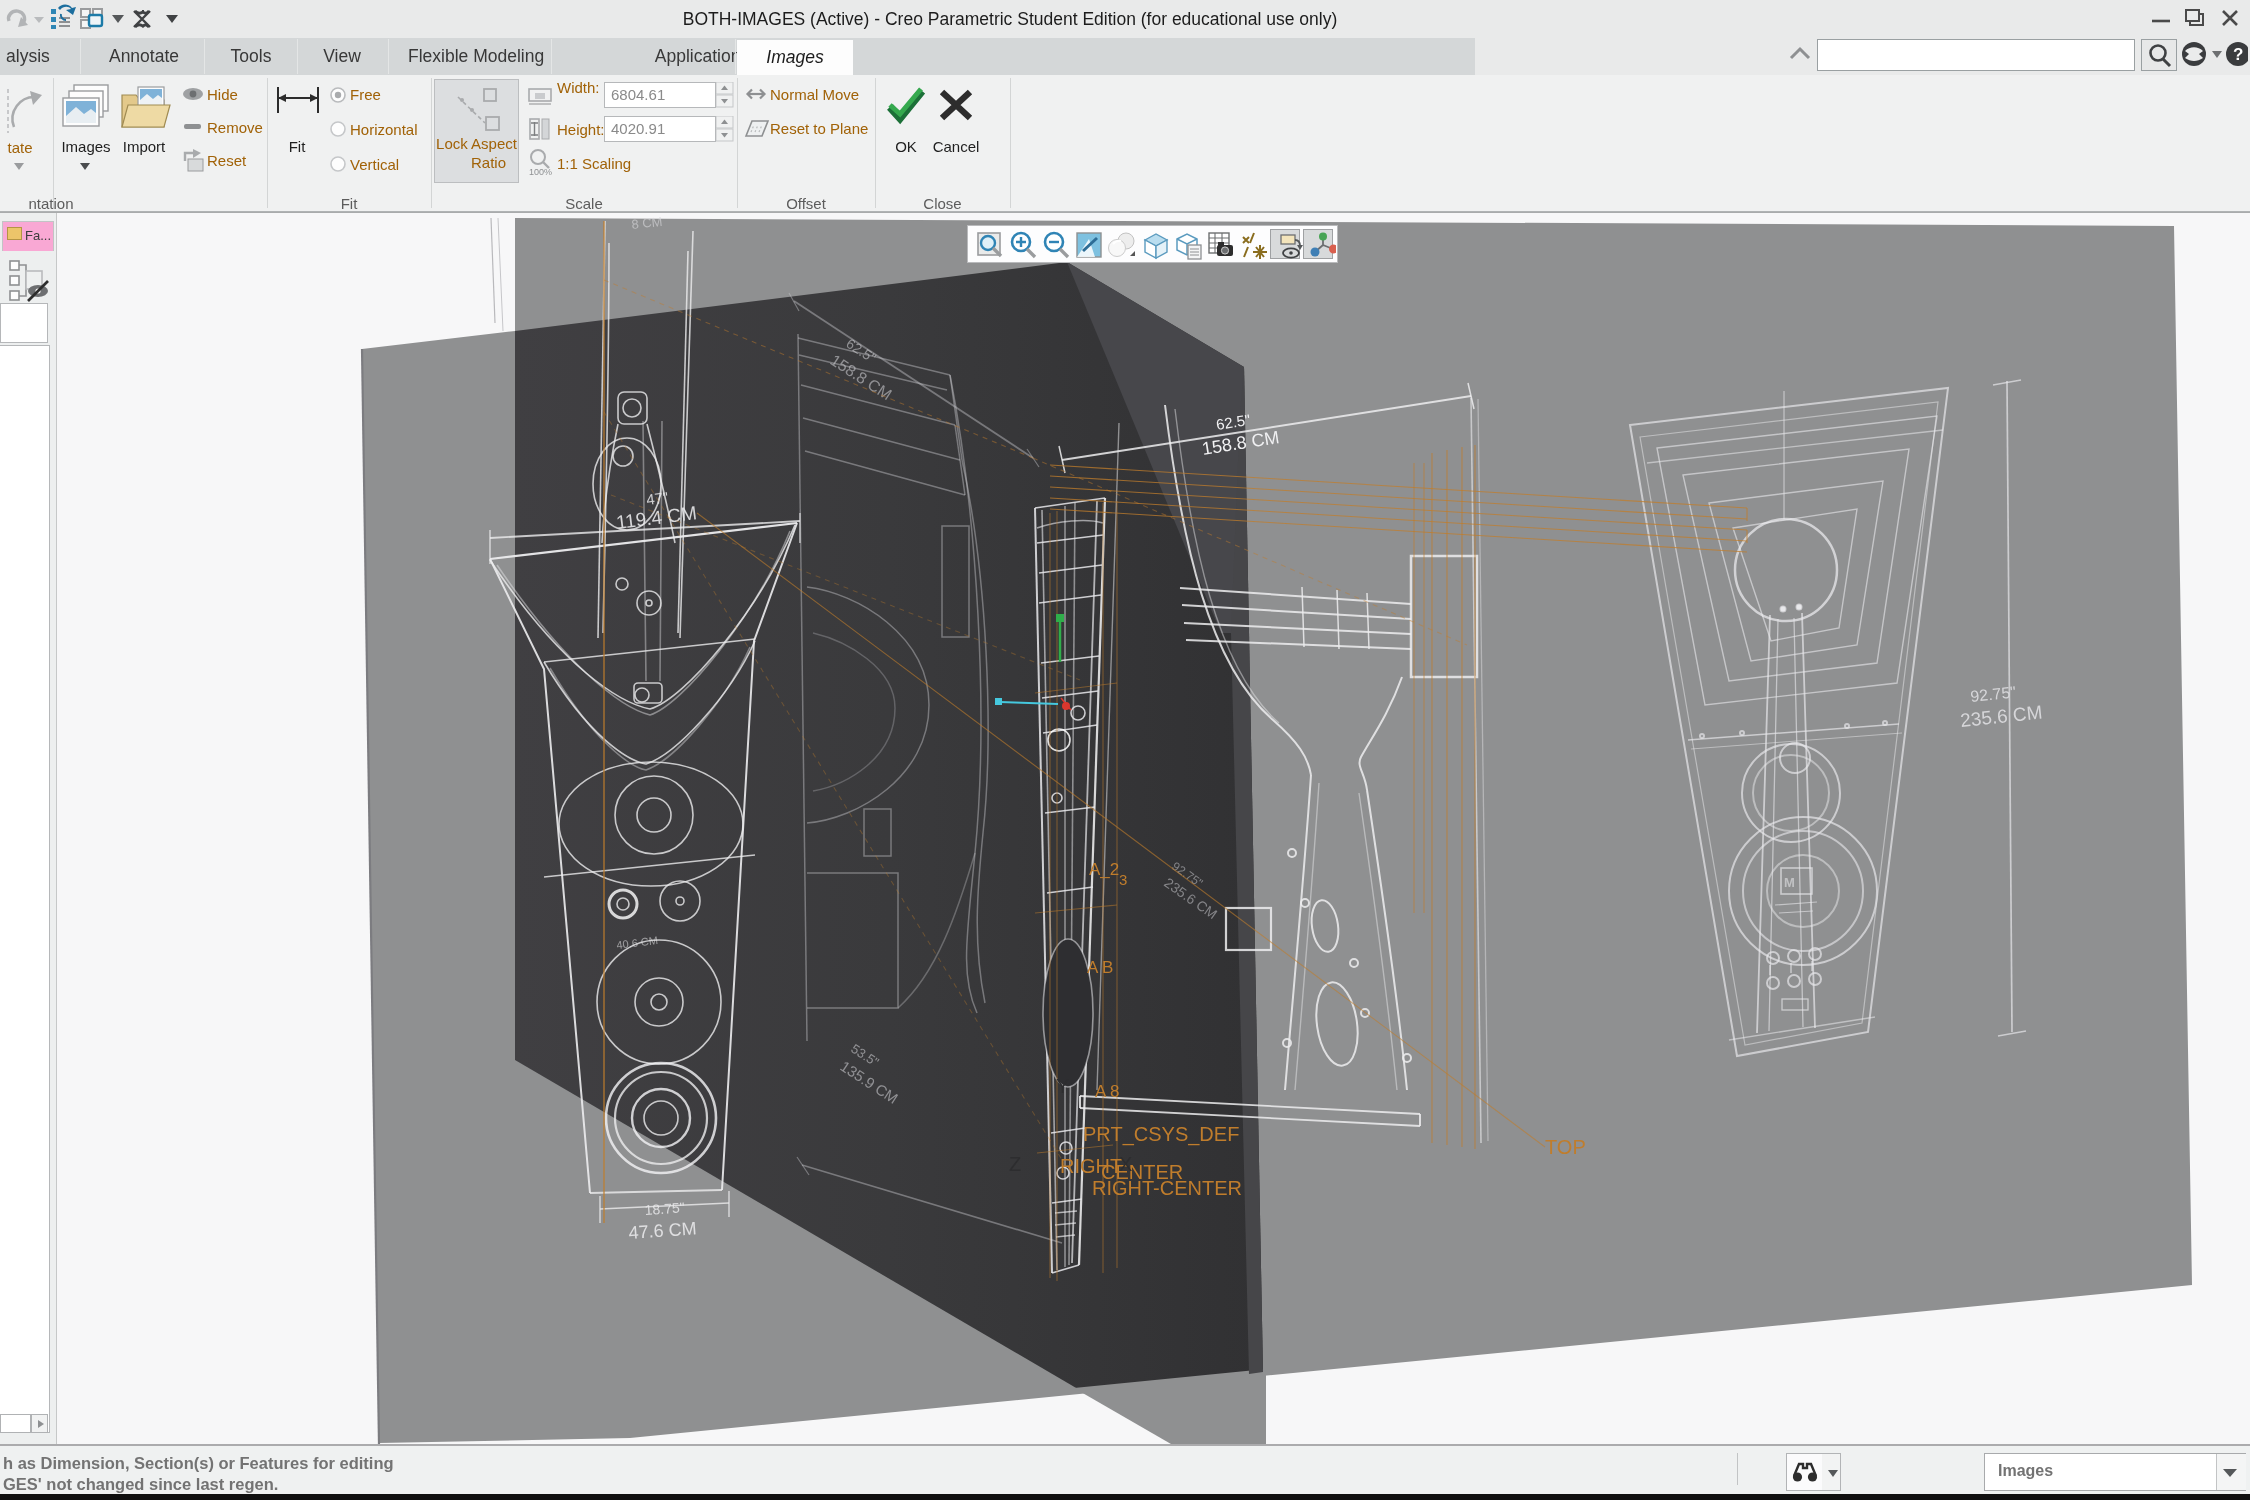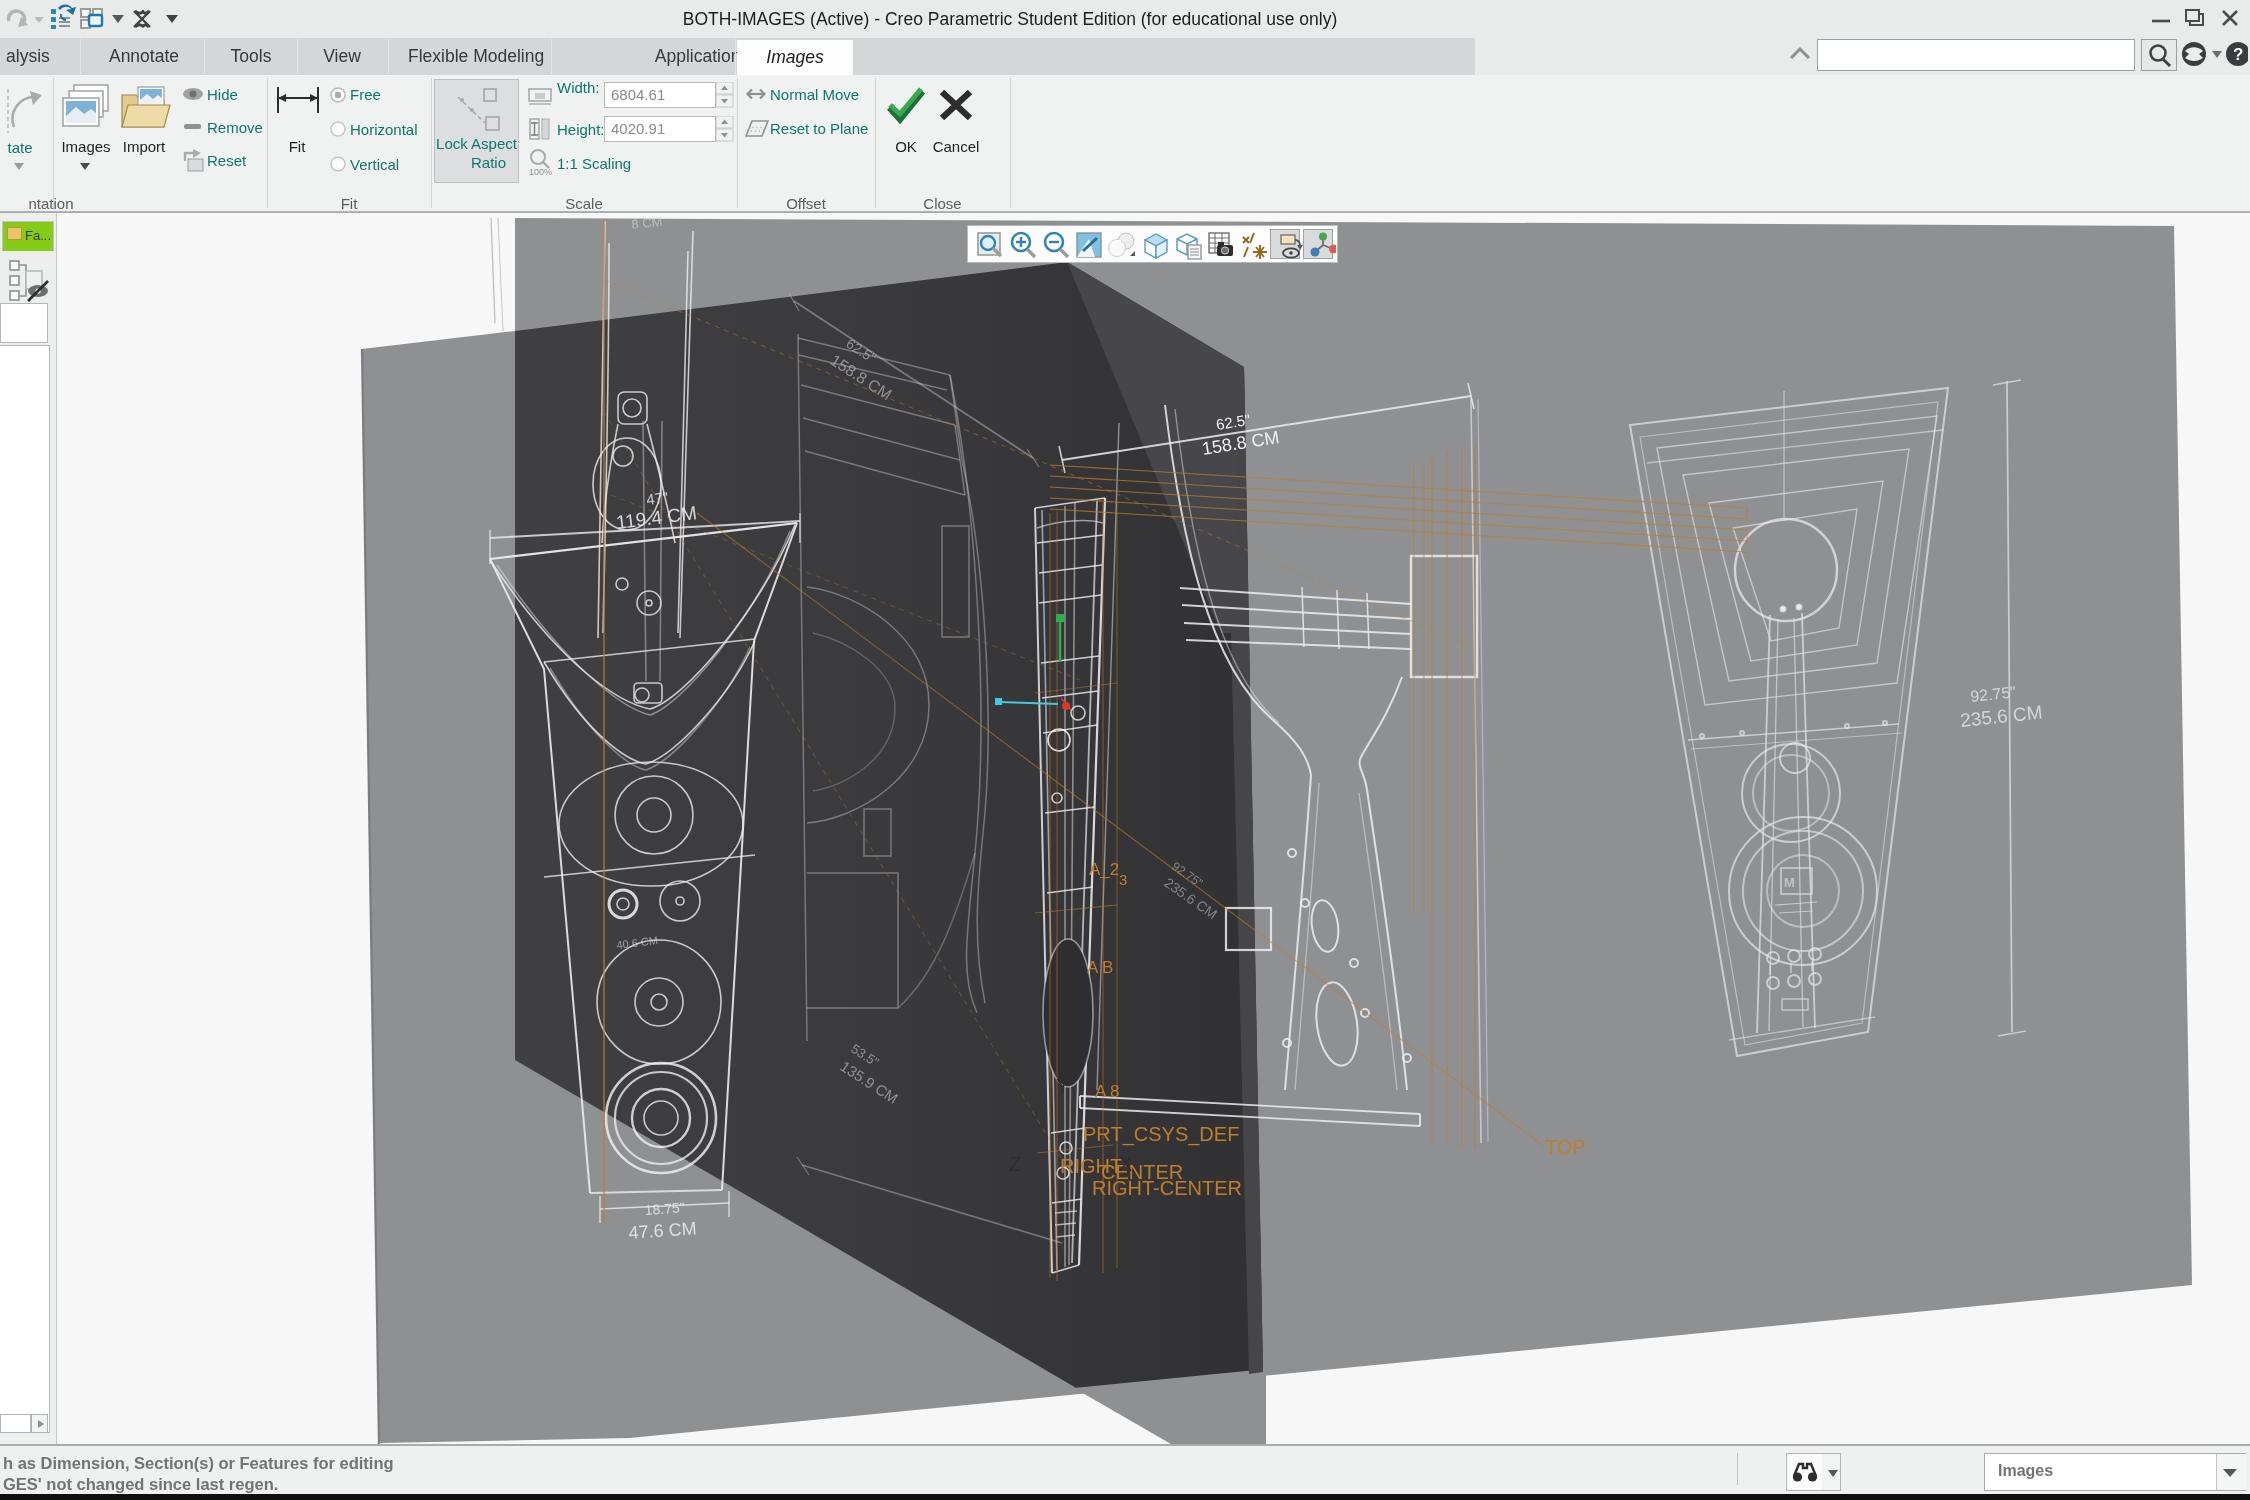--- a/index.html
+++ b/index.html
@@ -13,21 +13,21 @@
   #tabstrip{left:0;top:0;width:1475px;height:37px;background:#d4d7d8;}
   .tab{position:absolute;top:0;height:37px;line-height:37px;font-size:17.5px;color:#383838;text-align:center;white-space:nowrap;}
   .tabsep{position:absolute;top:1px;height:35px;width:1px;background:#e4e6e6;}
   #activetab{position:absolute;left:737px;top:2px;width:116px;height:35px;background:#fdfdfd;
      text-align:center;line-height:35px;font-size:17.5px;font-style:italic;color:#1c1c1c;}
   
   #ribbon{left:0;top:75px;width:2250px;height:138px;background:#f0f1f1;border-bottom:2px solid #b0b3b4;box-sizing:border-box;}
   .gsep{position:absolute;top:3px;height:130px;width:1px;background:#d3d5d5;}
   .glabel{position:absolute;top:120px;height:16px;font-size:15px;color:#5c5c5c;}
   .btnlabel{position:absolute;font-size:15px;color:#1f1f1f;}
-  .graylabel{position:absolute;font-size:15px;color:#0f766e;}
+  .graylabel{position:absolute;font-size:15px;color:#a16207;}
   .input{position:absolute;background:#fff;border:1px solid #b6b8ba;font-size:15px;color:#8a8a8a;
      padding-left:6px;box-sizing:border-box;line-height:24px;}
   
   #search{left:1817px;top:39px;width:318px;height:32px;background:#fff;border:1px solid #9aa0a2;box-sizing:border-box;}
   
   #sidebar{left:0;top:213px;width:57px;height:1231px;background:#edefef;border-right:1px solid #c6c8c8;box-sizing:border-box;}
   
   #viewport{left:57px;top:213px;width:2193px;height:1231px;background:#f7f7f8;}
   #vptopline{left:0px;top:212px;width:2250px;height:1px;background:#a9abac;}
   
@@ -261,21 +261,21 @@
 <svg class="abs" style="left:2181px;top:41px;" width="67" height="28">
   <circle cx="13" cy="13" r="12" fill="#3a3c3e"></circle>
   <path d="M4,10 C9,5 17,5 22,10 L18,13 L22,17 C16,21 10,21 4,17 L8,13 Z" fill="#ffffff" opacity="0.9"></path>
   <path d="M31,10 L41,10 L36,17 Z" fill="#6d6f71"></path>
   <circle cx="57" cy="13" r="12" fill="#3a3c3e"></circle>
   <text x="52" y="19" font-size="17" font-weight="bold" fill="#ffffff" font-family="Liberation Sans">?</text>
 </svg>
 
 <div class="abs" id="vptopline"></div>
 <div class="abs" id="sidebar">
-  <div style="position:absolute;left:2px;top:8px;width:52px;height:30px;background:#84cc16;border:1px solid #c2c4c5;border-bottom:none;box-sizing:border-box;font-size:13px;color:#3c3c3c;line-height:28px;">
+  <div style="position:absolute;left:2px;top:8px;width:52px;height:30px;background:#f9a8d4;border:1px solid #c2c4c5;border-bottom:none;box-sizing:border-box;font-size:13px;color:#3c3c3c;line-height:28px;">
     <span style="display:inline-block;width:13px;height:11px;background:#ecc56a;border:1px solid #b59544;margin:0 3px 0 4px;"></span>Fa...
   </div>
   <svg style="position:absolute;left:8px;top:46px;" width="44" height="50">
     <g fill="none" stroke="#8e9092" stroke-width="1.6">
       <rect x="2" y="2" width="9" height="9" fill="#fdfdfd"></rect>
       <rect x="2" y="17" width="9" height="9" fill="#fdfdfd"></rect>
       <rect x="2" y="32" width="9" height="9" fill="#fdfdfd"></rect>
       <path d="M11,6 L18,6 L18,37 L11,37 M18,21 L24,21"></path>
       <rect x="18" y="12" width="16" height="18" fill="#eef0f0" stroke="#b9bbbd"></rect>
     </g>

